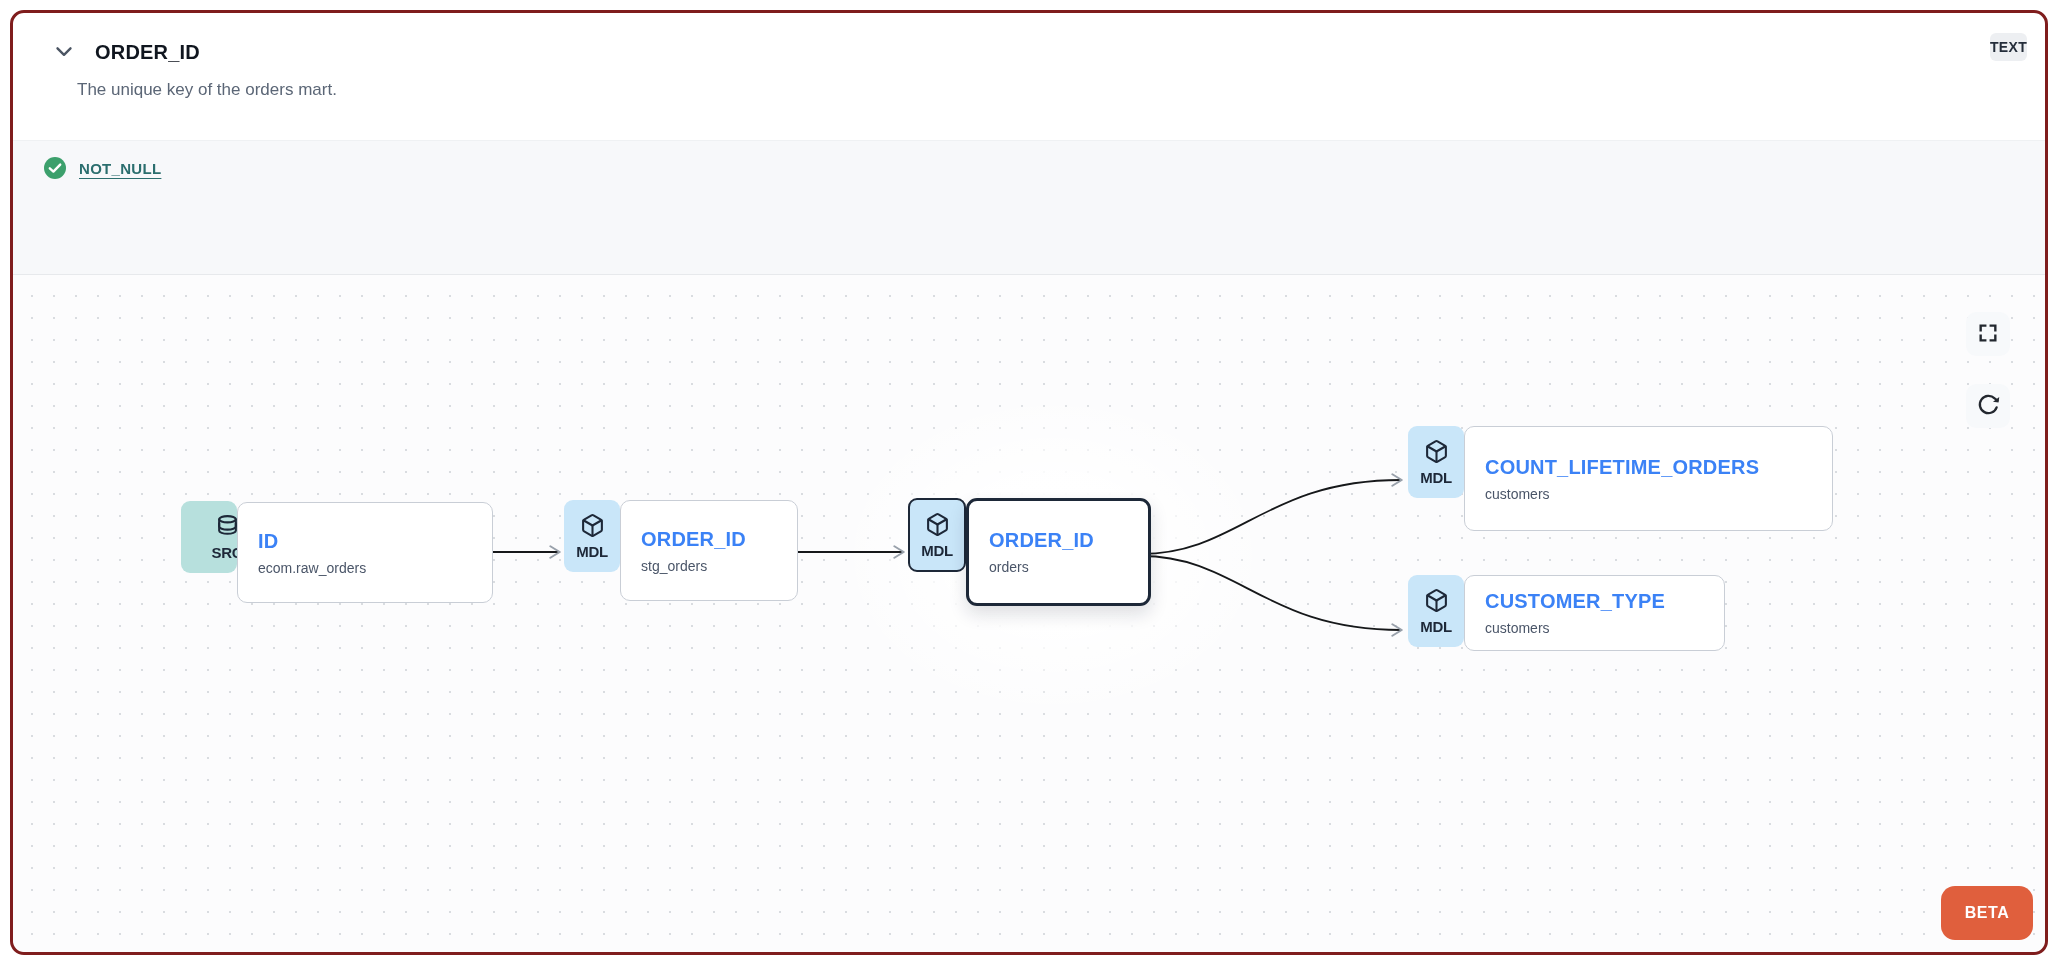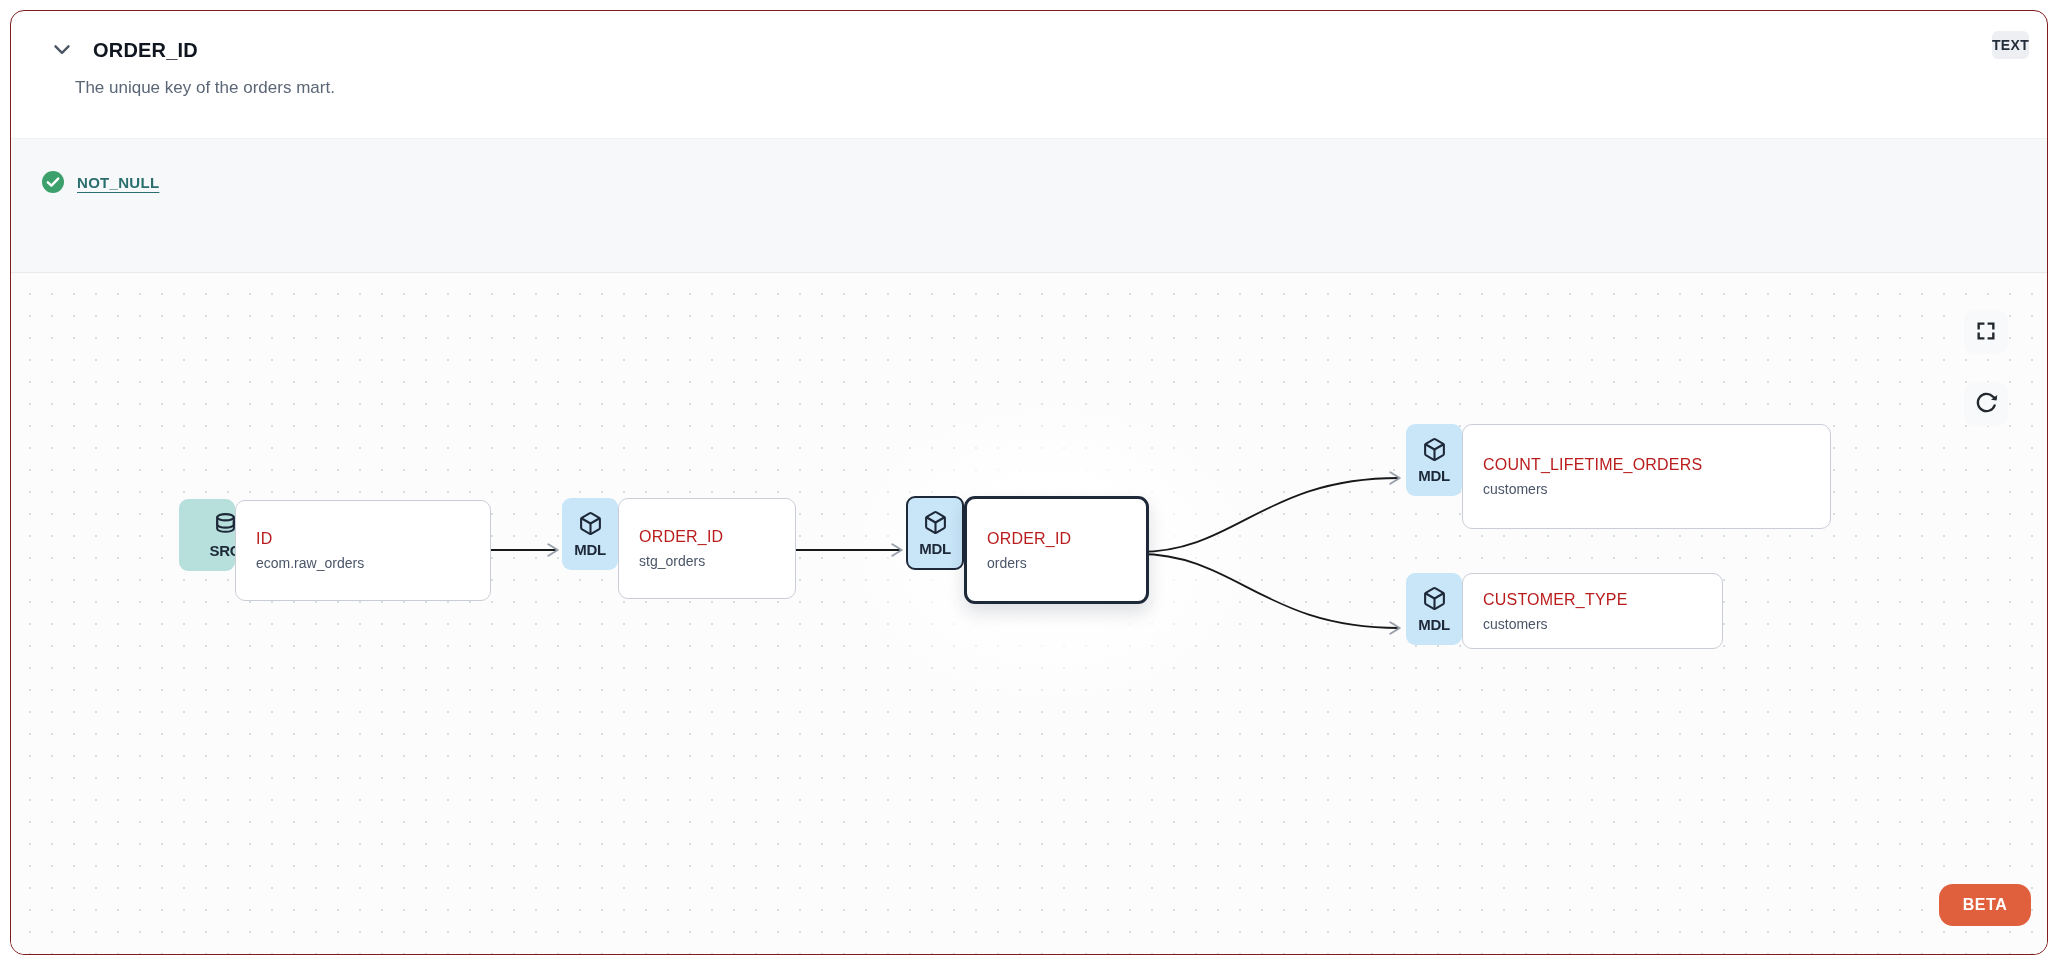--- a/index.html
+++ b/index.html
@@ -6,21 +6,21 @@
   html, body {
     width: 2058px; height: 964px;
     background: #ffffff;
     font-family: "Liberation Sans", "DejaVu Sans", sans-serif;
     overflow: hidden;
   }
   .panel {
     position: absolute; left: 10px; top: 10px;
     width: 2038px; height: 945px;
     background: #ffffff;
-    border: 1px solid #7f1d1d;
+    border: 3px solid #7f1d1d;
     border-radius: 14px;
   }
   
   .header { position: absolute; left: 0; top: 0; right: 0; height: 127px; }
   .title-row { position: absolute; left: 36px; top: 24px; display: flex; align-items: center; gap: 16px; }
   .collapse-btn {
     width: 30px; height: 30px; border: none; background: transparent;
     display: flex; align-items: center; justify-content: center; cursor: pointer;
   }
   .page-title { font-size: 20px; font-weight: 700; color: #10161f; letter-spacing: .2px; }
@@ -30,21 +30,21 @@
     font-size: 14px; font-weight: 600; letter-spacing: .3px;
     padding: 6px 0; border-radius: 6px;
   }
   .description { position: absolute; left: 28px; top: 67px; font-size: 17px; color: #5b6676; margin-left: 36px; }
   
   .tests {
     position: absolute; left: 0; top: 127px; right: 0; height: 135px;
     background: #f7f8fa;
     border-top: 1px solid #eff1f3;
     border-bottom: 1px solid #e7e9ec;
-    padding: 31px 30px; display: flex; flex-direction: column; gap: 34px;
+    padding: 15px 30px; display: flex; flex-direction: column; gap: 34px;
   }
   .test-row { display: flex; align-items: center; gap: 12px; }
   .check-badge { width: 24px; height: 24px; flex: none; }
   .test-link {
     color: #2b6e6e; font-size: 15px; font-weight: 600; letter-spacing: .3px;
     text-decoration: underline; text-underline-offset: 4px; cursor: pointer;
   }
   
   .canvas {
     position: absolute; left: 0; top: 262px; right: 0; bottom: 0;
@@ -69,21 +69,21 @@
   }
   .node-tab .tab-label { font-size: 15px; font-weight: 600; letter-spacing: -0.3px; }
   .tab-src { background: #b7e0dd; }
   .tab-mdl { background: #c9e6f9; }
   .node-card {
     position: absolute; background: #ffffff;
     border: 1px solid #c9ced6; border-radius: 10px;
     padding: 15px 20px; z-index: 2;
     display: flex; flex-direction: column; justify-content: center; gap: 7px;
   }
-  .node-name { font-size: 16px; font-weight: 400; color: #b91c1c; letter-spacing: .2px; white-space: nowrap; }
+  .node-name { font-size: 20px; font-weight: 700; color: #3b82f6; letter-spacing: .2px; white-space: nowrap; }
   .node-sub { font-size: 14px; color: #4a5568; white-space: nowrap; }
   .node.selected .node-tab { border: 2px solid #1d2838; }
   .node.selected .node-card {
     border: 3px solid #1d2838; border-radius: 11px;
     box-shadow: 0 8px 18px rgba(16,24,40,.14);
   }
   
   .n1 .node-tab { left: 168px; top: 226px; padding-left: 36px; } .n1 .node-card { left: 224px; top: 227px; width: 256px; height: 101px; }
   .n2 .node-tab { left: 551px; top: 225px; } .n2 .node-card { left: 607px; top: 225px; width: 178px; height: 101px; }
   .n3 .node-tab { left: 895px; top: 223px; width: 58px; height: 74px; } .n3 .node-card { left: 953px; top: 223px; width: 185px; height: 108px; }
@@ -91,21 +91,21 @@
   .n5 .node-tab { left: 1395px; top: 300px; } .n5 .node-card { left: 1451px; top: 300px; width: 261px; height: 76px; }
   
   .canvas-btn {
     position: absolute; width: 44px; height: 44px; border: none; border-radius: 10px;
     background: #f7f9fb; display: flex; align-items: center; justify-content: center;
     cursor: pointer; color: #23282f;
   }
   .btn-fullscreen { left: 1953px; top: 37px; }
   .btn-refresh { left: 1953px; top: 109px; }
   .beta-badge {
-    position: absolute; left: 1928px; top: 611px; width: 92px; height: 42px;
+    position: absolute; left: 1928px; top: 611px; width: 92px; height: 54px;
     background: #e05f3d; color: #ffffff; border: none; border-radius: 14px;
     font-size: 16px; font-weight: 700; letter-spacing: .5px;
     display: flex; align-items: center; justify-content: center; cursor: pointer;
   }
 </style>
 </head>
 <body>
 
 <div class="panel">
 

